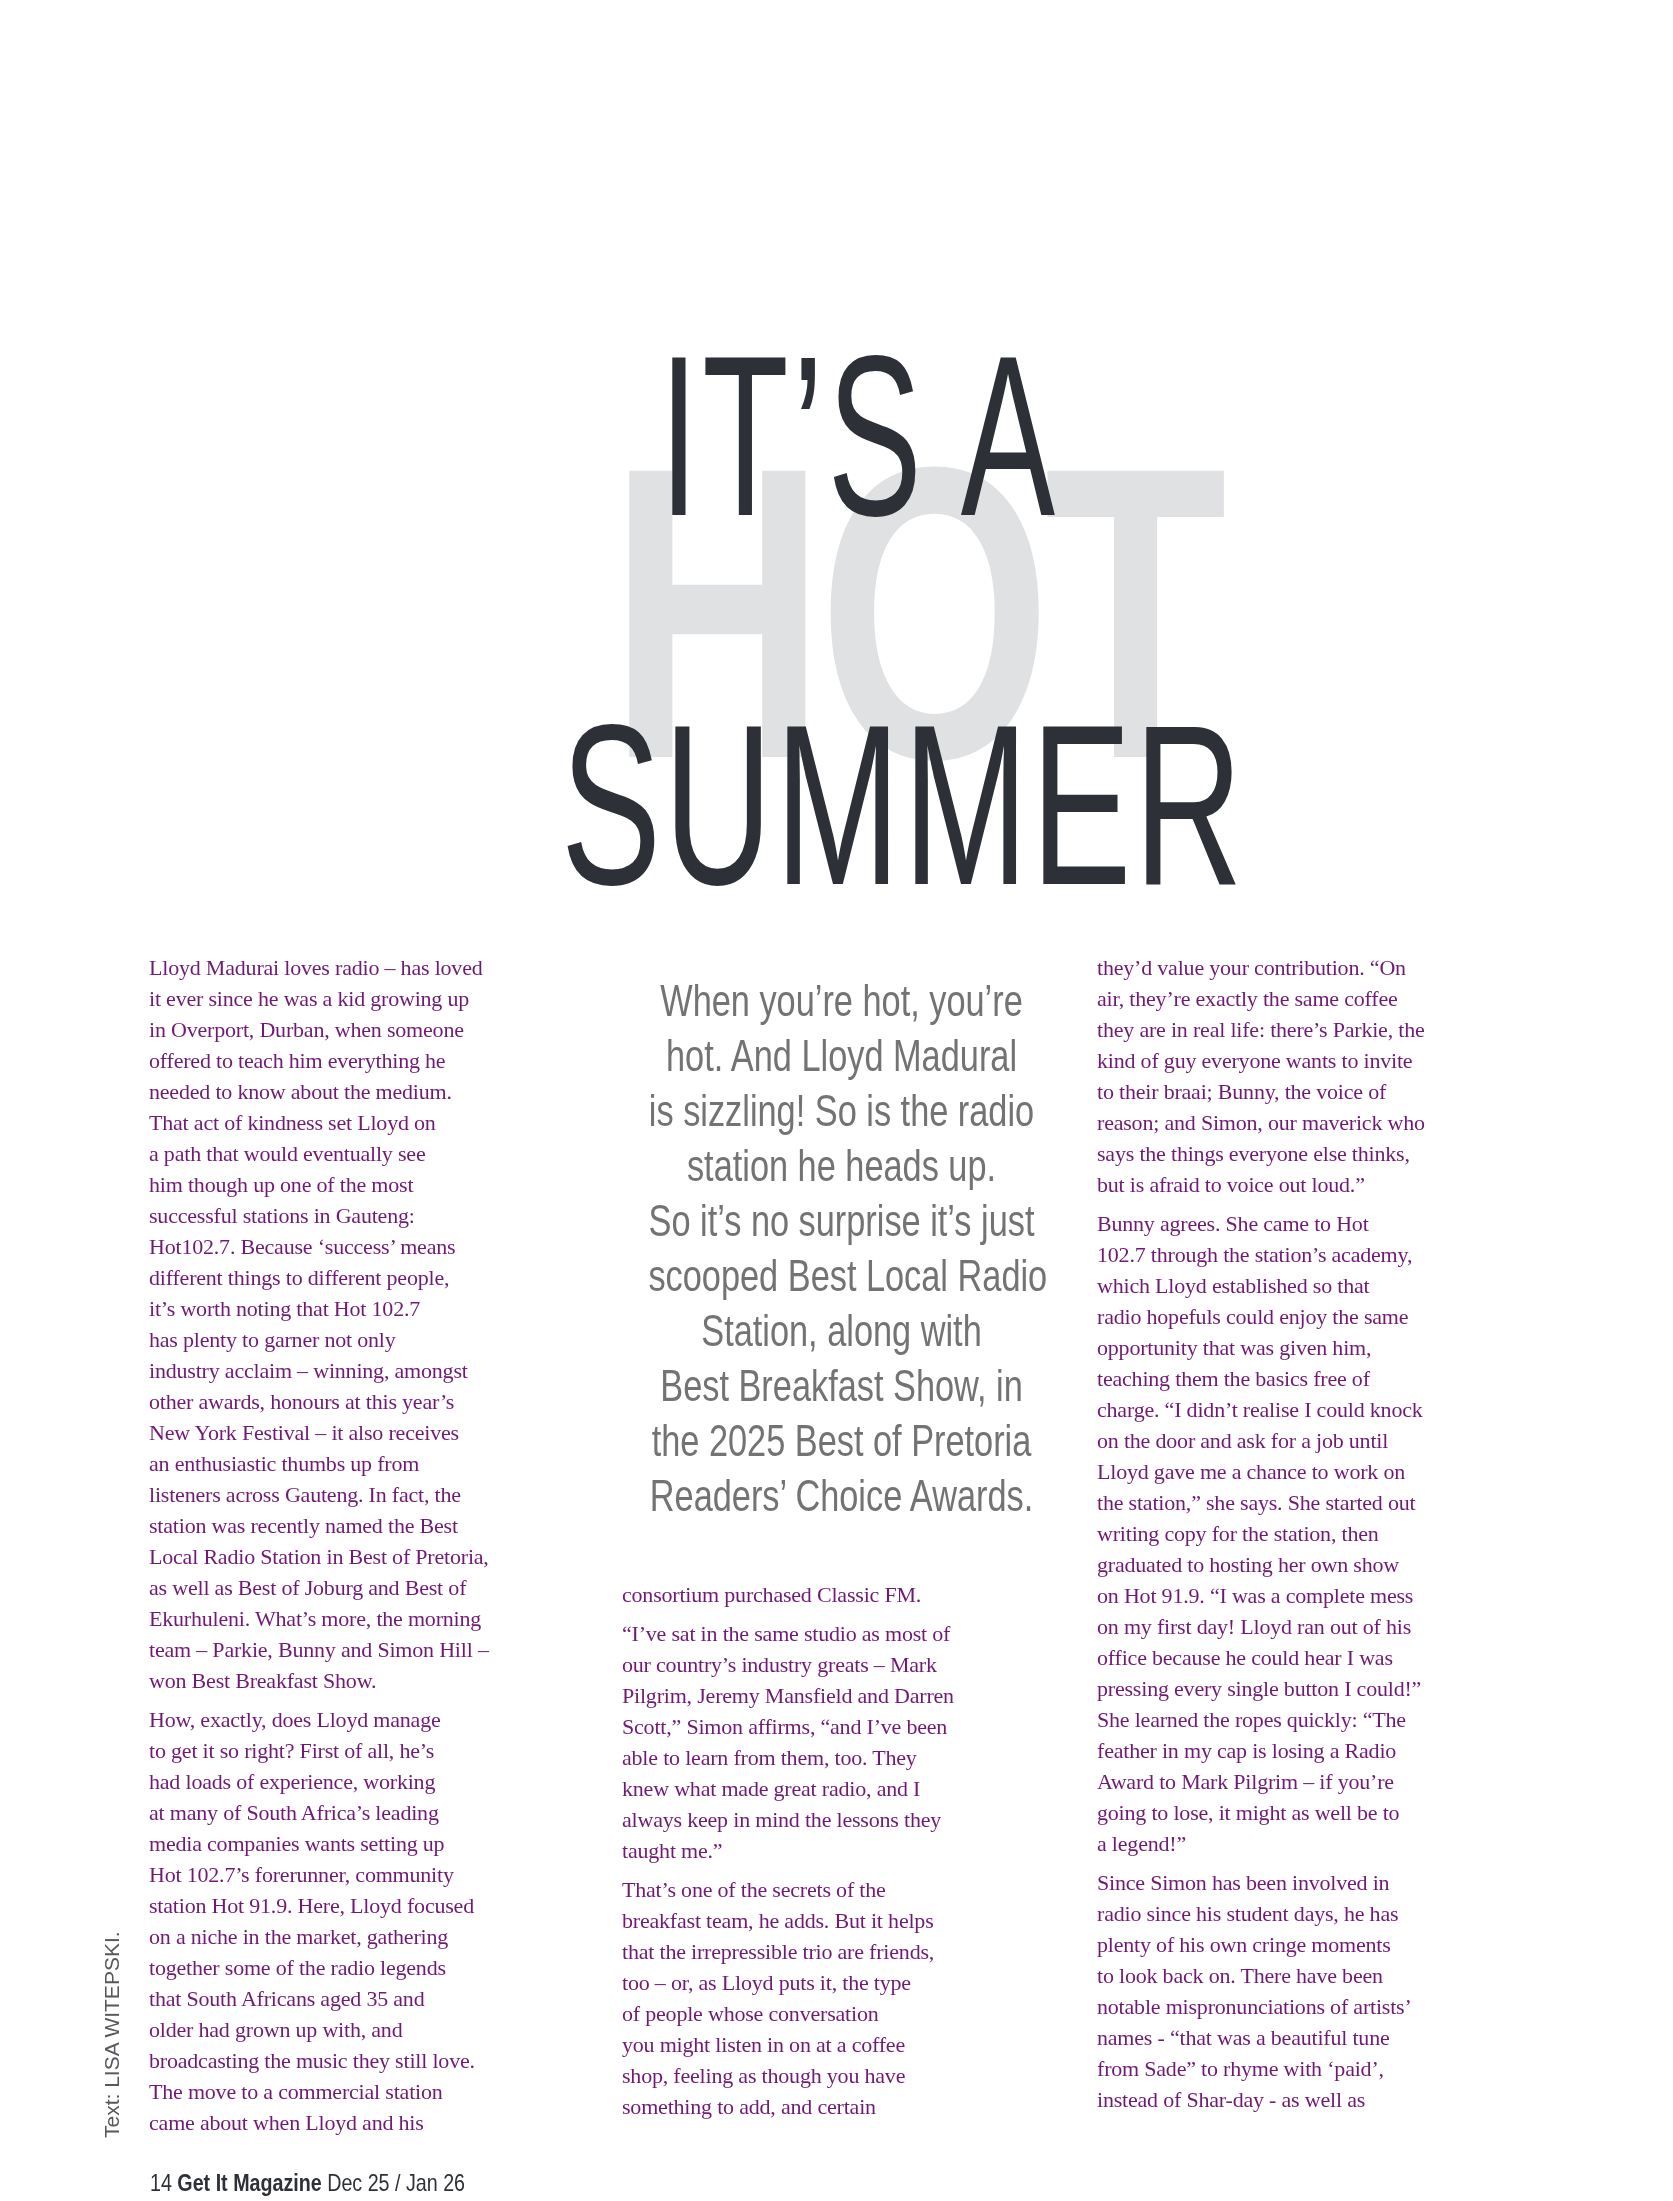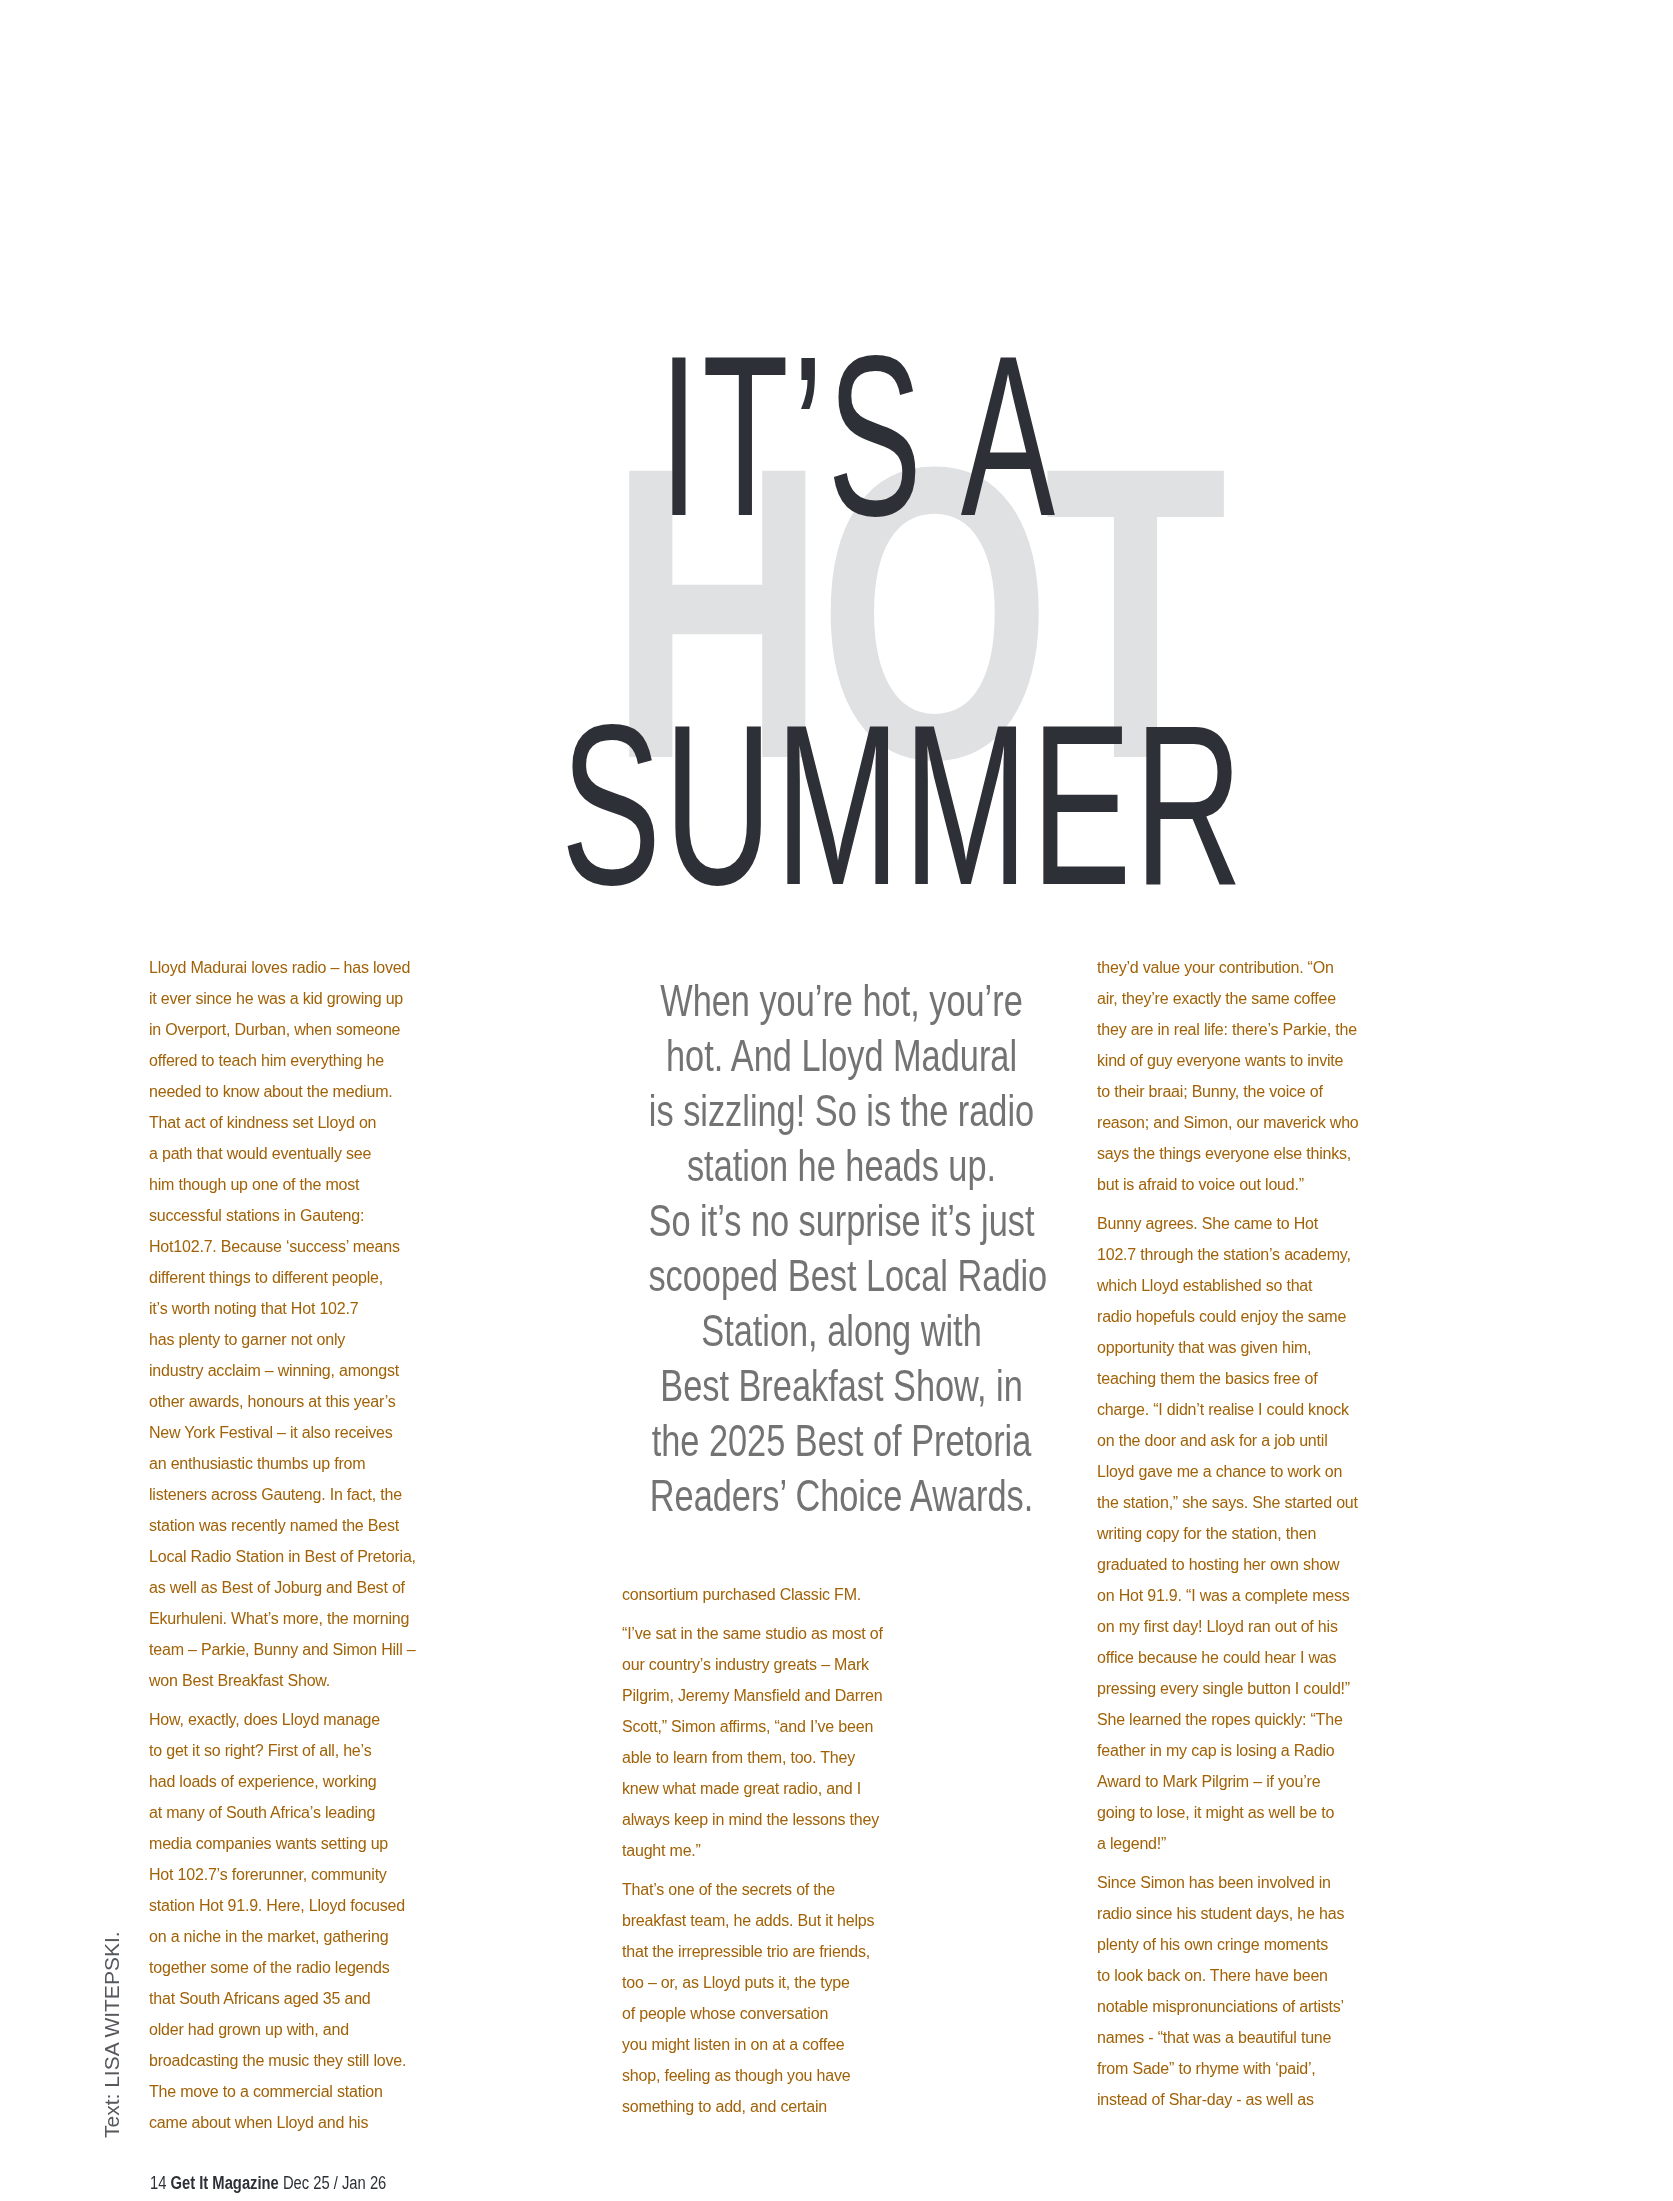--- a/index.html
+++ b/index.html
@@ -67,24 +67,24 @@
       width: 851px;
       font-size: 228px;
       line-height: 228px;
       letter-spacing: 4px;
       transform: scaleX(0.66);
     }
 
     
     .column {
       position: absolute;
-      font-family: Liberation Sans, sans-serif;
-      font-size: 16px;
+      font-family: Liberation Serif, serif;
+      font-size: 22px;
       line-height: 31px;
-      color: #a16207;
+      color: #701a75;
       z-index: 3;
     }
     .col-left  { left: 149px;  top: 905px; width: 446px; }
     .col-mid   { left: 622px;  top: 1532px; width: 455px; }
     .col-right { left: 1097px; top: 905px; width: 455px; }
 
     .para { margin: 0 0 8px 0; }
     .line {
       display: block;
       white-space: nowrap;
@@ -125,21 +125,21 @@
       white-space: nowrap;
       z-index: 3;
     }
 
     
     .footer {
       position: absolute;
       left: 150px;
       top: 2125px;
       font-family: "Liberation Sans Narrow", "Liberation Sans", sans-serif;
-      font-size: 18px;
+      font-size: 24px;
       line-height: 22px;
       color: #2d3036;
       white-space: nowrap;
       z-index: 3;
     }
     .footer .footer-inner {
       display: inline-block;
       transform: scaleX(0.82);
       transform-origin: 0 50%;
     }

